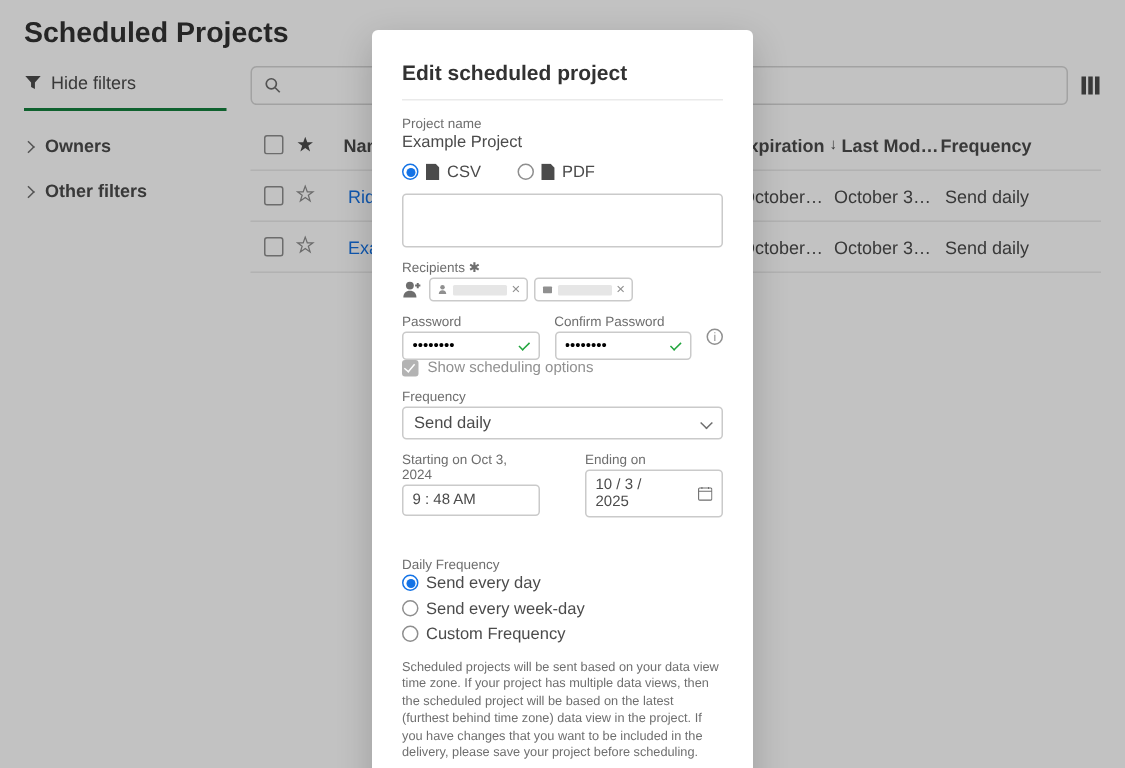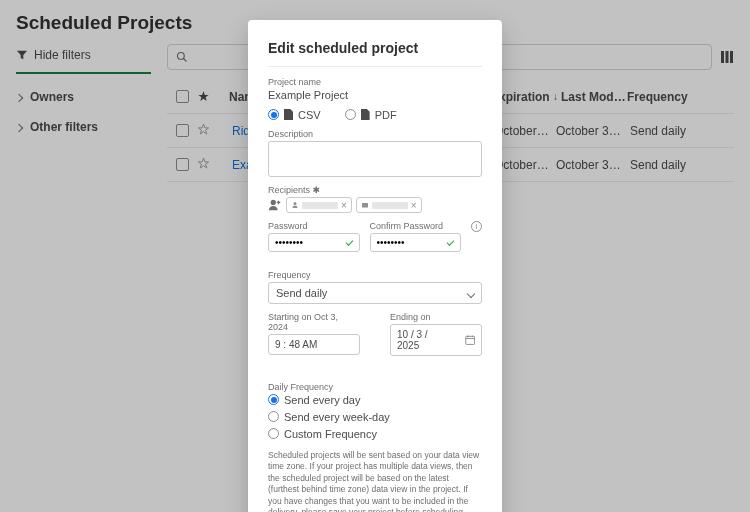--- a/index.html
+++ b/index.html
@@ -193,21 +193,21 @@
     .chip {
       display: flex; align-items: center; gap: 3px;
       border: 1px solid #cacaca; border-radius: 3px;
       padding: 1.5px 4px; font-size: 9px;
       min-width: 0;
     }
     .chip .bar {
       height: 7px; background: #e6e6e6; border-radius: 1px;
     }
     .chip-x { color: #909090; font-size: 10px; }
-    .pw-row { display: flex; gap: 10px; align-items: flex-start; margin-bottom: 18px; }
+    .pw-row { display: flex; gap: 10px; align-items: center; margin-bottom: 0; }
     .pw-col { flex: 1; }
     .input-wrap {
       display: flex; align-items: center;
       border: 1px solid #cacaca; border-radius: 3px;
       padding: 3px 6px; font-size: 10px;
       position: relative;
     }
     .input-wrap input {
       border: none; outline: none; flex: 1; font-size: 10px;
       width: 100%;
@@ -358,21 +358,20 @@
         <span class="file-ico"></span>
         <span>CSV</span>
       </label>
       <label class="radio-row">
         <span class="radio"></span>
         <span class="file-ico"></span>
         <span>PDF</span>
       </label>
     </div>
 
-    <div class="field-label">Description</div>
     <div class="textarea"></div>
 
     <div class="field-label">Recipients ✱</div>
     <div class="recipients-row">
       <svg class="person-add" width="14" height="14" viewBox="0 0 16 16">
           <circle cx="6" cy="5" r="3" fill="#6e6e6e"></circle>
           <path d="M1 14c0-3 2-5 5-5s5 2 5 5" fill="#6e6e6e"></path>
           <path d="M12 3v4M10 5h4" stroke="#6e6e6e" stroke-width="1.5"></path>
         </svg>
       <div class="chip">
@@ -404,20 +403,24 @@
       <div class="pw-col">
         <div class="field-label">Confirm Password</div>
         <div class="input-wrap">
           <input type="password" value="••••••••" style="">
           <span class="check-green"></span>
         </div>
       </div>
       <div class="info-ico">i</div>
     </div>
 
+    <div class="sched-check">
+      <span class="cbx"></span>
+      <span style="font-size:10px;color:#909090;">Show scheduling options</span>
+    </div>
 
     <div class="field-label">Frequency</div>
     <div class="freq-sel">
       <span>Send daily</span>
       <span class="chev-down"></span>
     </div>
 
     <div class="date-row">
       <div class="date-col">
         <div class="field-label">Starting on Oct 3, 2024</div>

